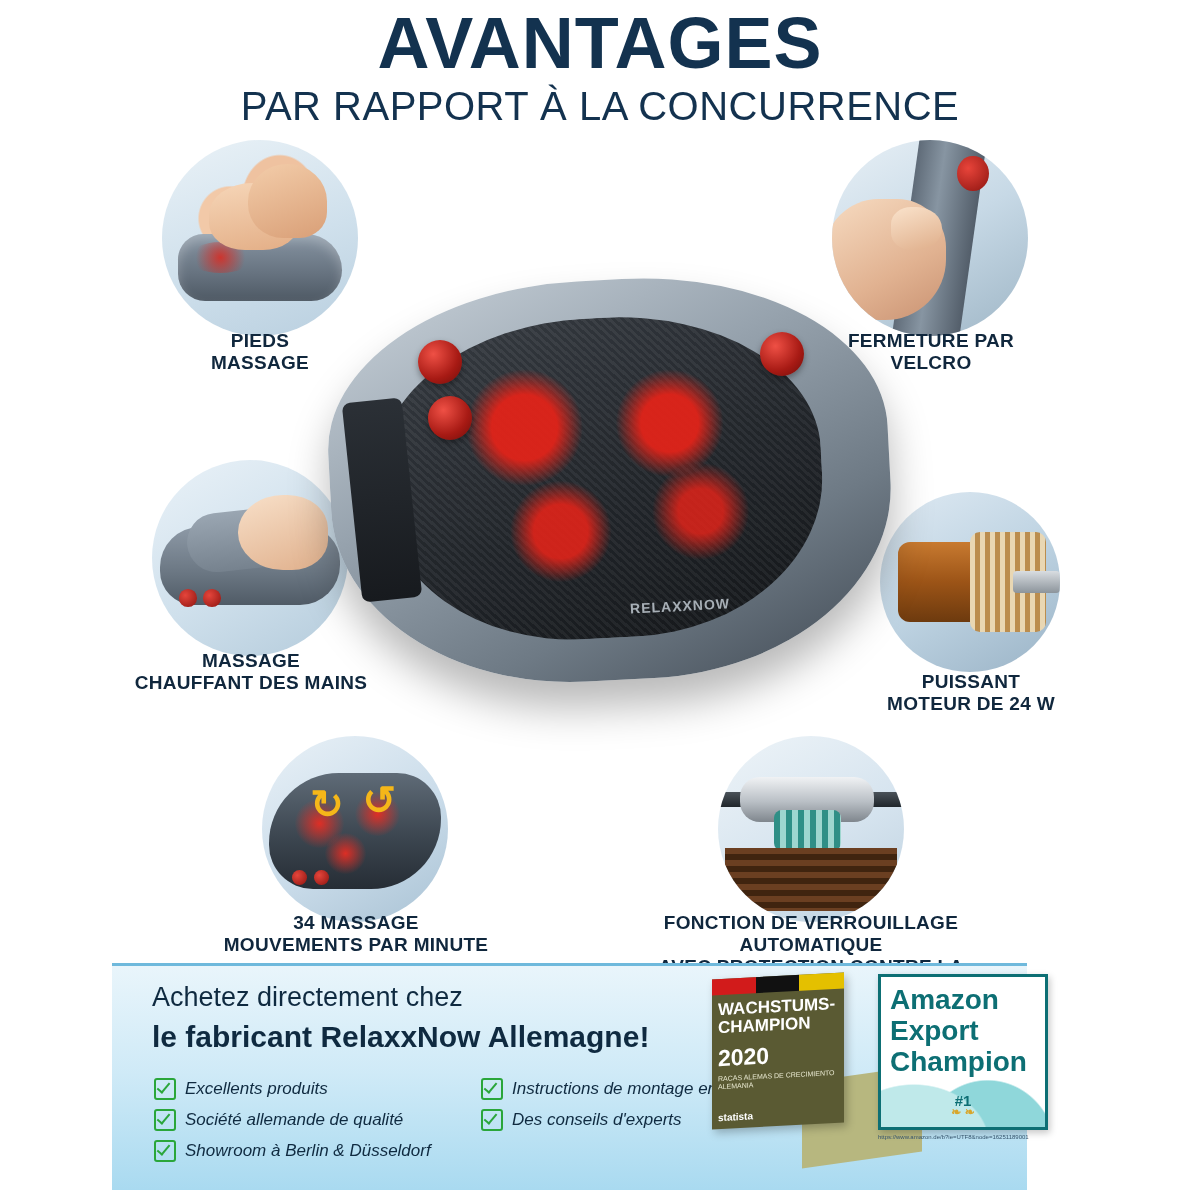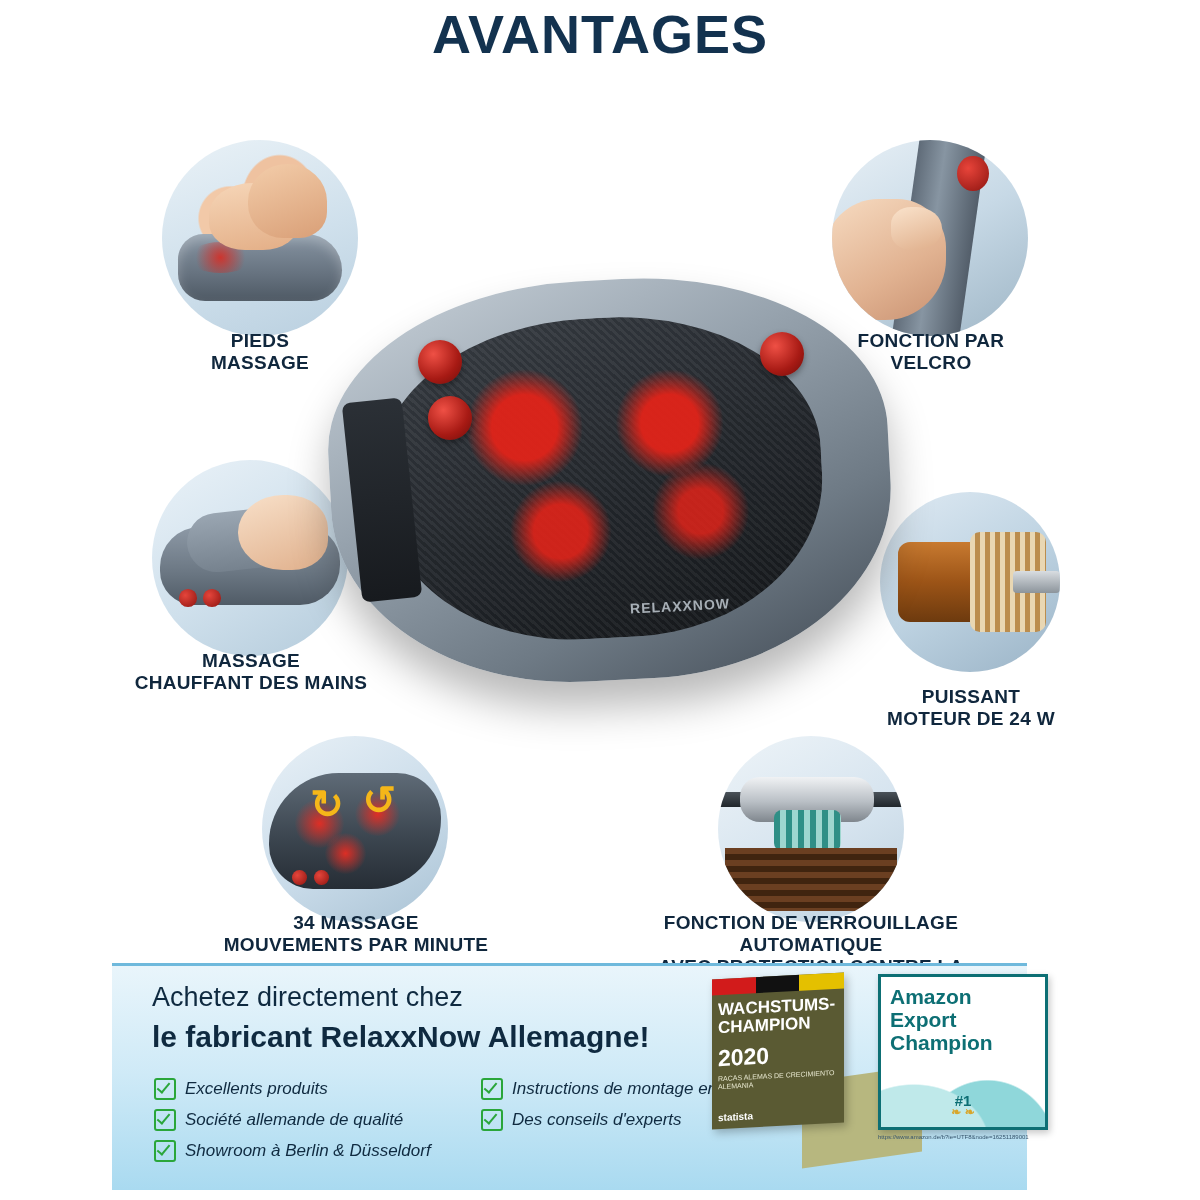--- a/index.html
+++ b/index.html
@@ -26,21 +26,21 @@
   
   .header {
     position: absolute;
     top: 0;
     left: 0;
     width: 1200px;
     text-align: center;
     padding-top: 6px;
   }
   .header-title {
-    font-size: 54px;
+    font-size: 72px;
     font-weight: bold;
     letter-spacing: 1px;
     color: #13324f;
     line-height: 1.05;
   }
   .header-subtitle {
     font-size: 40px;
     font-weight: normal;
     color: #13324f;
     letter-spacing: 0.5px;
@@ -473,21 +473,21 @@
     left: 766px;
     top: 8px;
     width: 164px;
     height: 150px;
     background: #ffffff;
     border: 3px solid #0d6f74;
     box-shadow: 2px 3px 7px rgba(0,0,0,0.22);
   }
   .ba-t {
     position: absolute; left: 9px; top: 8px;
-    color: #0d6f74; font-size: 21px; font-weight: bold; line-height: 1.1;
+    color: #0d6f74; font-size: 28px; font-weight: bold; line-height: 1.1;
   }
   .ba-wave {
     position: absolute; left: 0; bottom: 0; width: 100%; height: 58%;
     background: radial-gradient(ellipse at 20% 120%, #bfe9ea 0 40%, rgba(191,233,234,0) 41%),
                 radial-gradient(ellipse at 65% 130%, #8fd7da 0 45%, rgba(143,215,218,0) 46%);
   }
   .ba-laurel {
     position: absolute; left: 50%; bottom: 8px; transform: translateX(-50%);
     color: #d8a62b; font-size: 12px; font-weight: bold;
   }
@@ -506,20 +506,21 @@
     overflow: hidden;
   }
 </style>
 </head>
 <body>
 
 <div class="page">
 
   <div class="header">
     <div class="header-title">AVANTAGES</div>
+    <div class="header-subtitle">PAR RAPPORT À LA CONCURRENCE</div>
   </div>
 
   <div class="circle art-feet" style="left:162px; top:140px; width:196px; height:196px;">
     <div class="circle-inner">
       <div class="feet-pad"></div>
       <div class="feet-glow"></div>
       <div class="feet-toes"></div>
       <div class="feet-toes2"></div>
     </div>
   </div>
@@ -530,21 +531,21 @@
 
   <div class="circle art-velcro" style="left:832px; top:140px; width:196px; height:196px;">
     <div class="circle-inner">
       <div class="velcro-strap"></div>
       <div class="velcro-red"></div>
       <div class="velcro-hand"></div>
       <div class="velcro-finger"></div>
     </div>
   </div>
   <div class="caption" style="left:810px; top:330px; width:242px;">
-    <div>FONCTION PAR</div>
+    <div>FERMETURE PAR</div>
     <div>VELCRO</div>
   </div>
 
   <div class="circle art-hands" style="left:152px; top:460px; width:196px; height:196px;">
     <div class="circle-inner">
       <div class="hands-pad"></div>
       <div class="hands-pad2"></div>
       <div class="hands-skin"></div>
       <div class="hands-btn"></div>
       <div class="hands-btn hands-btn2"></div>
@@ -555,21 +556,21 @@
     <div>CHAUFFANT DES MAINS</div>
   </div>
 
   <div class="circle art-motor" style="left:880px; top:492px; width:180px; height:180px;">
     <div class="circle-inner">
       <div class="motor-body"></div>
       <div class="motor-coil"></div>
       <div class="motor-shaft"></div>
     </div>
   </div>
-  <div class="caption" style="left:862px; top:686px; width:218px;">
+  <div class="caption" style="left:862px; top:671px; width:218px;">
     <div>PUISSANT</div>
     <div>MOTEUR DE 24 W</div>
   </div>
 
   <div class="circle art-moves" style="left:262px; top:736px; width:186px; height:186px;">
     <div class="circle-inner">
       <div class="moves-pad"></div>
       <div class="moves-glow g1"></div>
       <div class="moves-glow g2"></div>
       <div class="moves-glow g3"></div>

